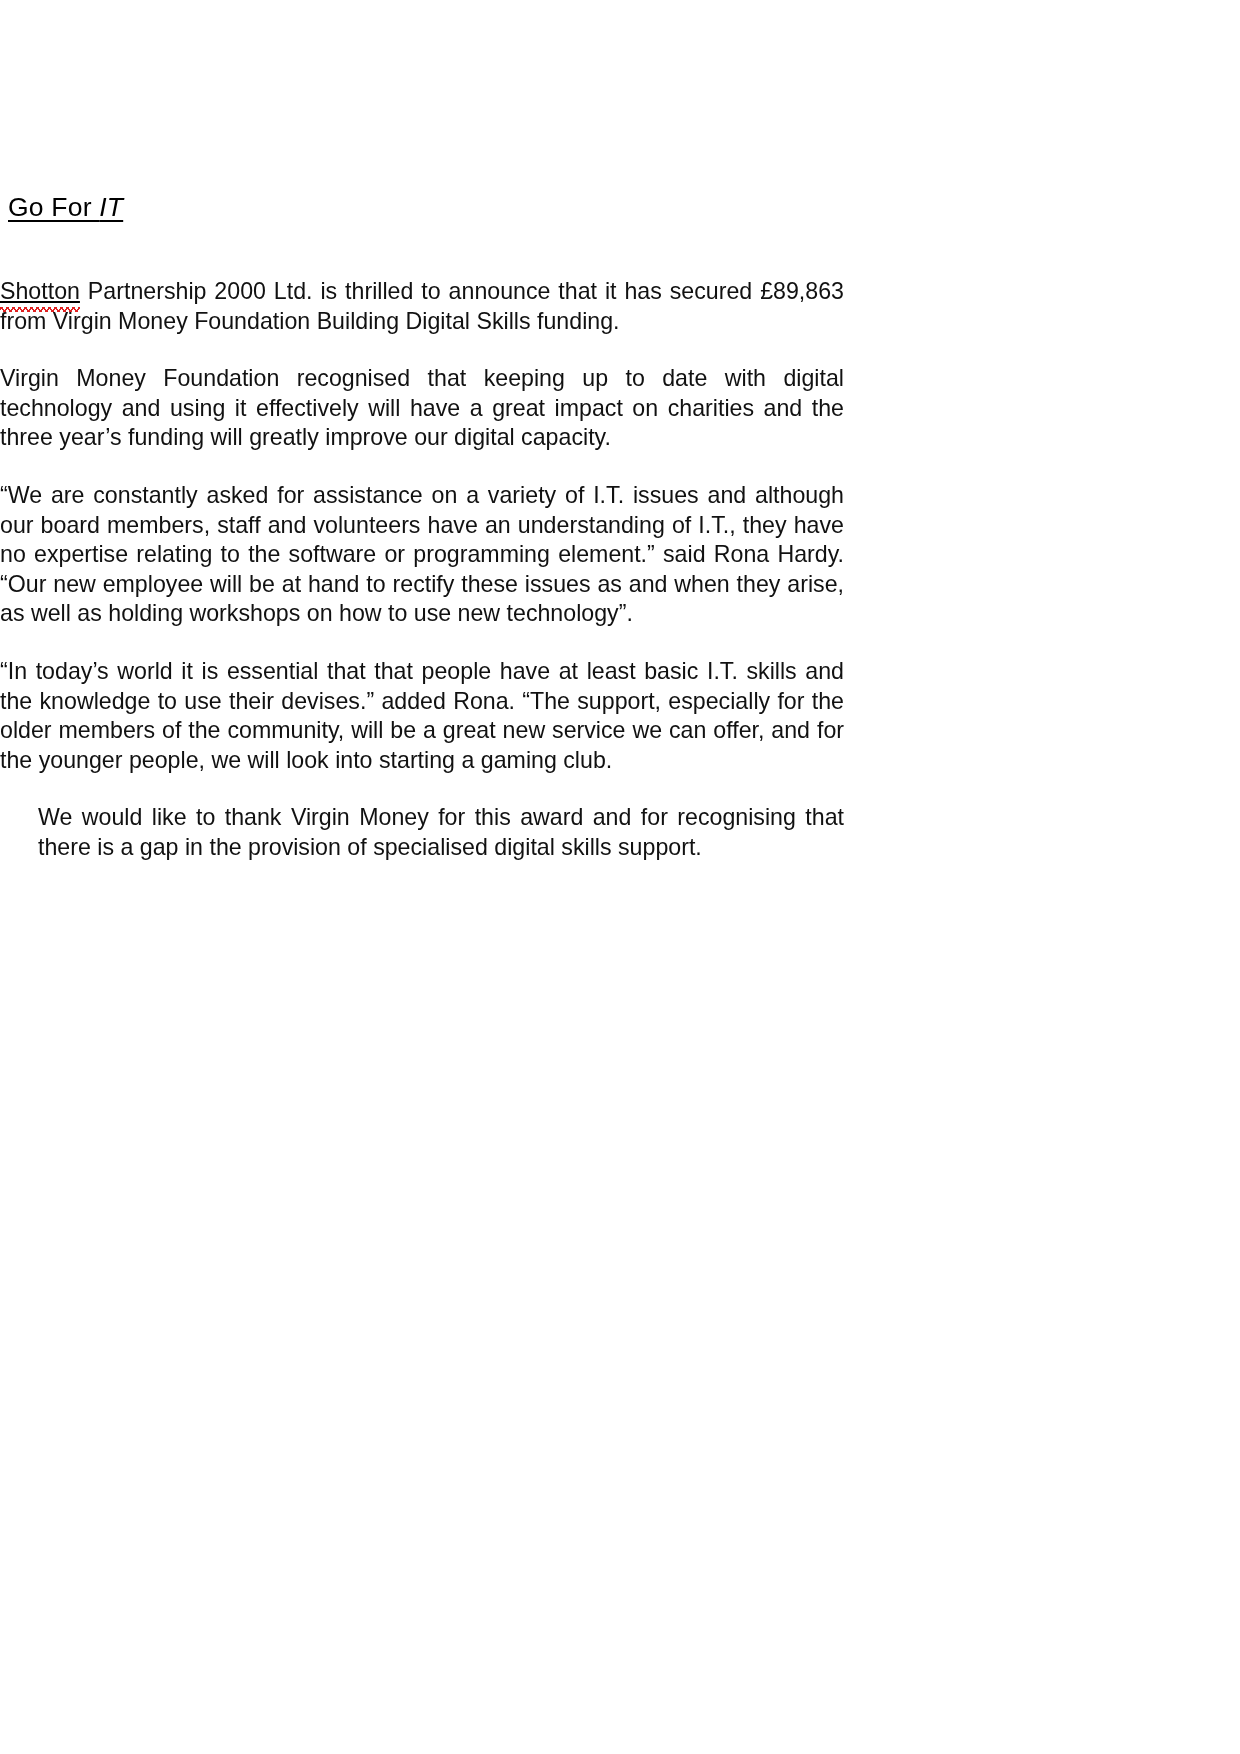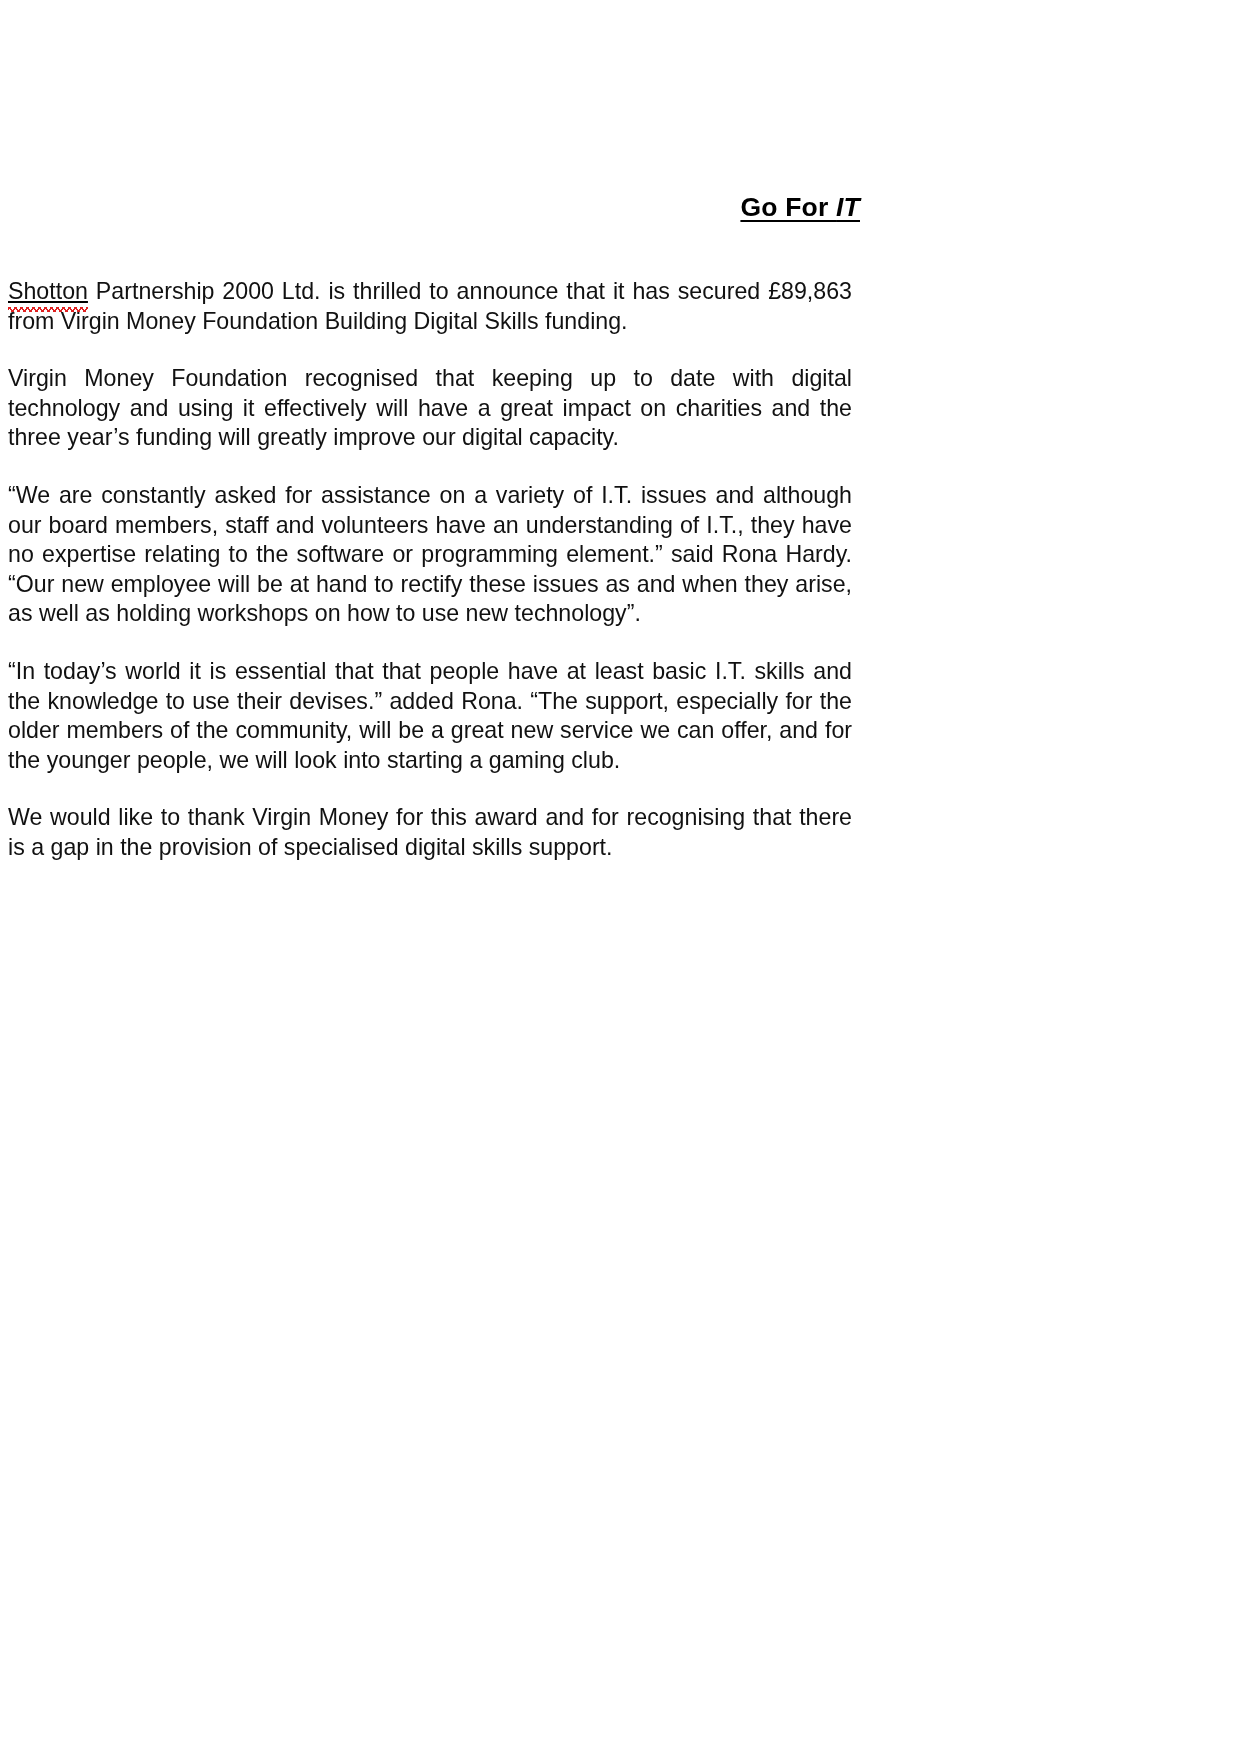--- a/index.html
+++ b/index.html
@@ -13,56 +13,57 @@
   }
   .page {
     position: relative;
     width: 1240px;
     height: 1754px;
     background: #ffffff;
     box-sizing: border-box;
     overflow: hidden;
   }
   .doc-title {
-    text-align: right;
+    text-align: left;
     font-size: 26.5px;
-    font-weight: bold;
+    font-weight: normal;
     letter-spacing: 0.2px;
     margin: 0;
     padding: 0;
     position: absolute;
-    left: 16px;
+    left: 8px;
     top: 192px;
     width: 844px;
   }
   .doc-title .title-underline {
     text-decoration: underline;
     text-underline-offset: 4px;
     text-decoration-thickness: 2px;
   }
   .doc-title .title-it {
     font-style: italic;
   }
   .body-block {
     position: absolute;
-    left: 8px;
+    left: 0;
     top: 277px;
     width: 844px;
   }
   p.para {
     margin: 0 0 28px 0;
     font-size: 23.2px;
     line-height: 29.6px;
     text-align: justify;
     text-justify: inter-word;
     word-spacing: 0px;
     color: #111111;
   }
   p.para:last-child {
     margin-bottom: 0;
+    padding-left: 38px;
   }
   
   .spell-word {
     position: relative;
     display: inline-block;
     text-decoration: underline;
     text-underline-offset: 2px;
     text-decoration-thickness: 1.6px;
     text-decoration-color: #000000;
   }

